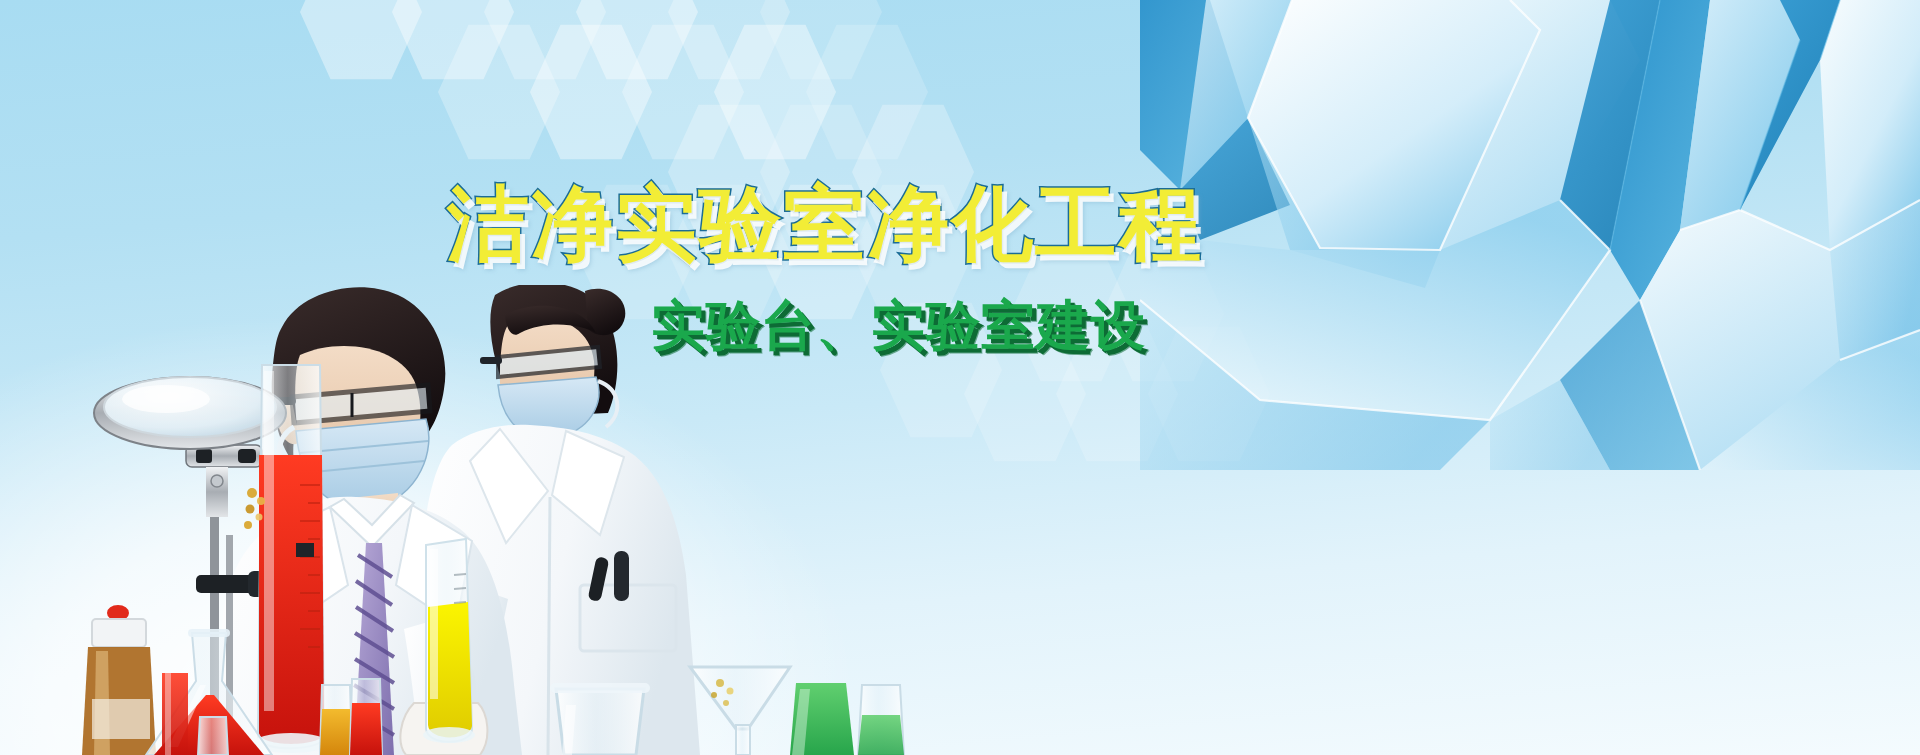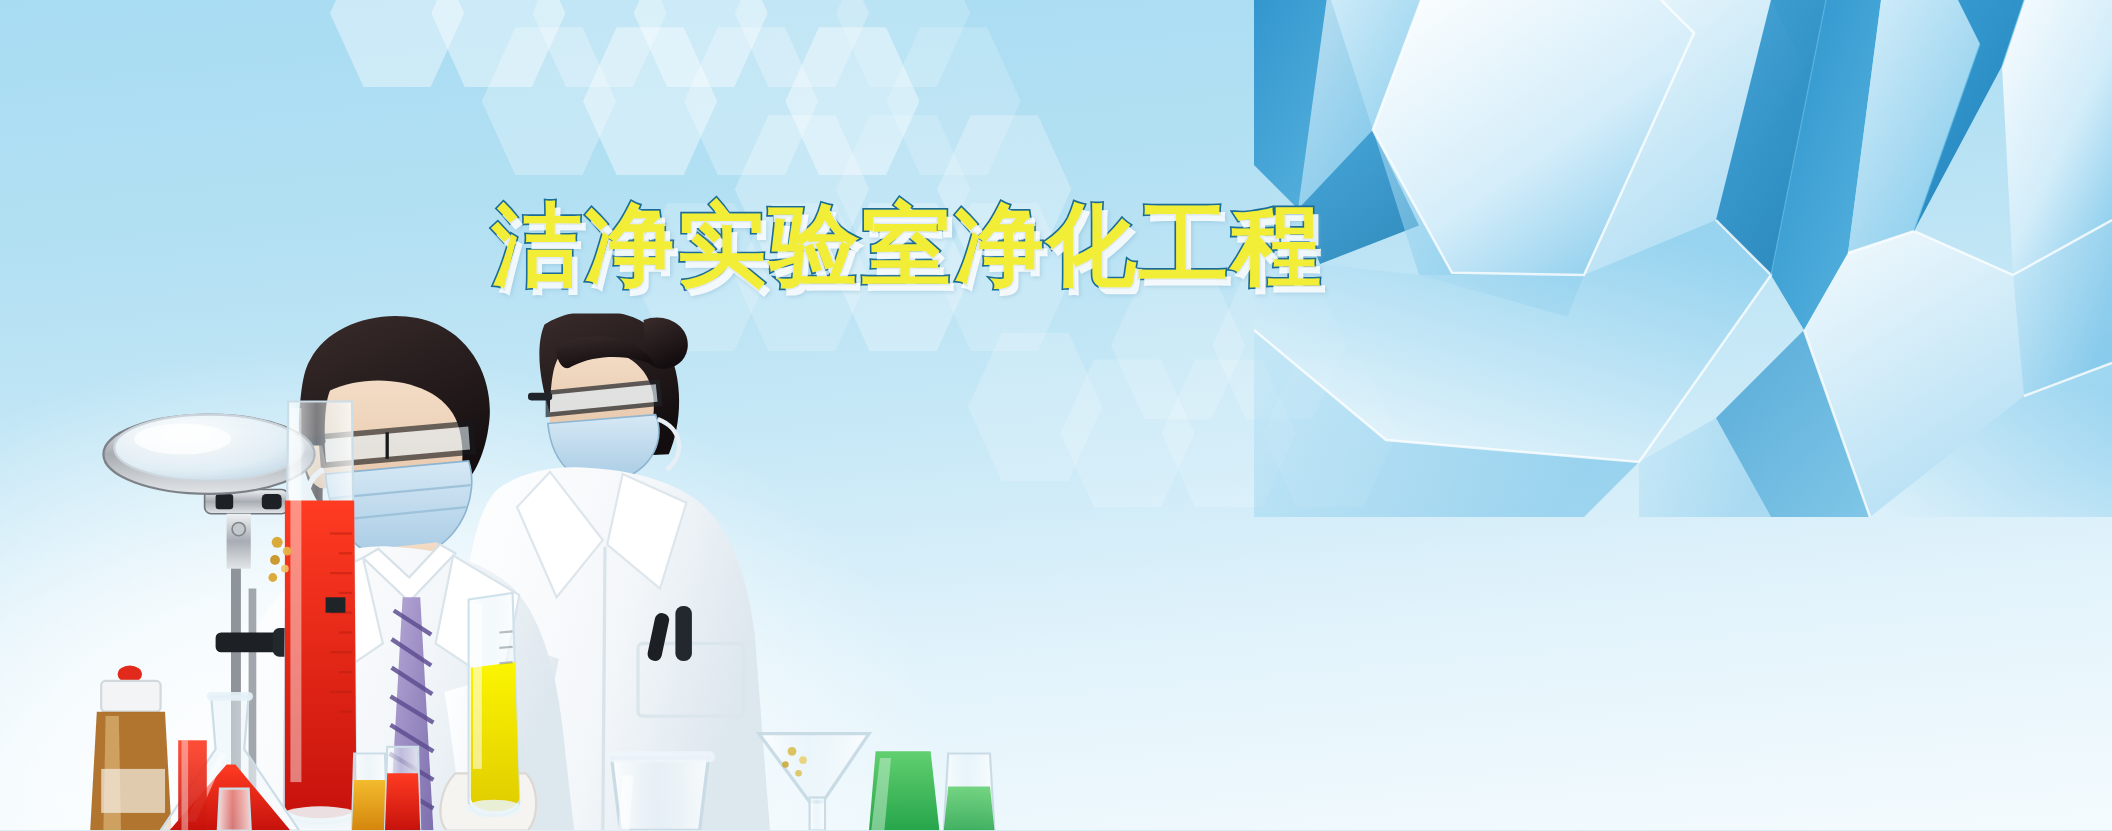--- a/index.html
+++ b/index.html
@@ -440,15 +440,16 @@
         <path d="M862,400 L900,400 L904,470 L858,470 Z" fill="url(#glass)" stroke="#c9dce6" stroke-width="2"></path>
         <path d="M862,430 L900,430 L904,470 L858,470 Z" fill="url(#grnliq)" opacity="0.8"></path>
       </g>
 
       <rect x="0" y="0" width="920" height="470" fill="none"></rect>
     </svg>
   </div>
 
   <div class="copy">
     <div class="line l1">洁净实验室净化工程</div>
+    <div class="line l2">实验台、实验室建设</div>
   </div>
 
 </div>
 
 </body></html>

